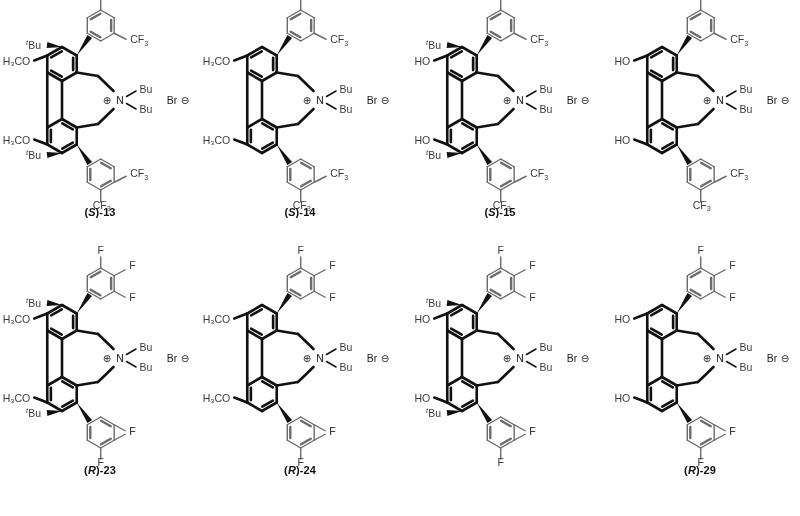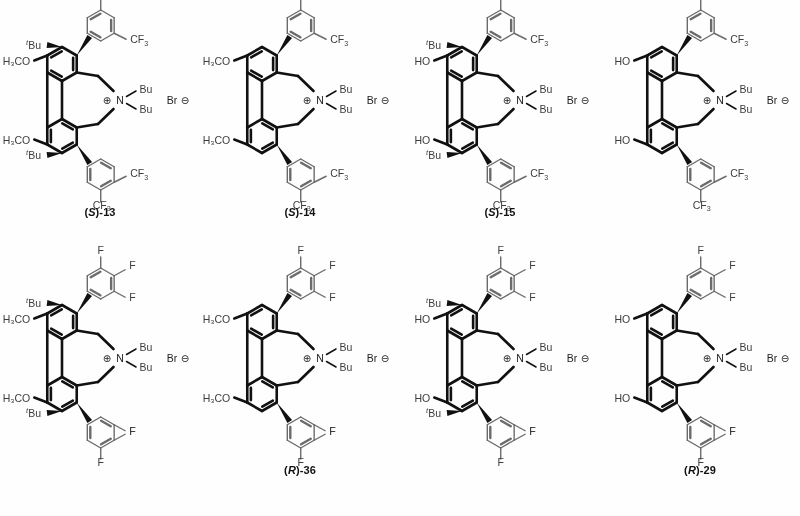--- a/index.html
+++ b/index.html
@@ -382,20 +382,21 @@
         <line x1="90.29903810567666" y1="180.08" x2="90.29903810567666" y2="168.92" class="bondLd"></line>
         <line x1="101.1017069905477" y1="162.68307621135332" x2="110.76655049678202" y2="168.2630762113533" class="bondLd"></line>
         <line x1="110.76655049678203" y1="180.7369237886467" x2="101.1017069905477" y2="186.31692378864668" class="bondLd"></line>
         <line x1="100.72243186433546" y1="190" x2="100.72243186433546" y2="201" class="bondL"></line>
         <text x="100.72243186433546" y="208" class="lbl" text-anchor="middle">F</text>
         <line x1="114.14582562299427" y1="182.25" x2="125.14582562299427" y2="176.25" class="bondL"></line>
         <text x="129.14582562299427" y="177.25" class="lbl" text-anchor="start">F</text>
         <line x1="114.14582562299425" y1="166.75" x2="125.14582562299425" y2="172.75" class="bondL"></line>
         <text x="129.14582562299427" y="176.75" class="lbl" text-anchor="start">F</text>
       </svg>
+      <div class="caption"><span>(</span><span class="st">R</span><span>)-23</span></div>
     </div>
     <div class="cell row2 c1">
       <svg viewBox="0 0 200 215" width="200" height="215" class="struct">
         <line x1="62" y1="81" x2="47.27756813566454" y2="72.5" class="bondD"></line>
         <line x1="47.27756813566454" y1="72.5" x2="47.277568135664545" y2="55.5" class="bondD"></line>
         <line x1="47.277568135664545" y1="55.5" x2="62" y2="47" class="bondD"></line>
         <line x1="62" y1="47" x2="76.72243186433545" y2="55.49999999999999" class="bondD"></line>
         <line x1="76.72243186433545" y1="55.49999999999999" x2="76.72243186433546" y2="72.5" class="bondD"></line>
         <line x1="76.72243186433546" y1="72.5" x2="62" y2="81" class="bondD"></line>
         <line x1="61.73885953899303" y1="76.69230854637603" x2="51.1387085966715" y2="70.57230854637602" class="bondD"></line>
@@ -454,21 +455,21 @@
         <line x1="90.29903810567666" y1="180.08" x2="90.29903810567666" y2="168.92" class="bondLd"></line>
         <line x1="101.1017069905477" y1="162.68307621135332" x2="110.76655049678202" y2="168.2630762113533" class="bondLd"></line>
         <line x1="110.76655049678203" y1="180.7369237886467" x2="101.1017069905477" y2="186.31692378864668" class="bondLd"></line>
         <line x1="100.72243186433546" y1="190" x2="100.72243186433546" y2="201" class="bondL"></line>
         <text x="100.72243186433546" y="208" class="lbl" text-anchor="middle">F</text>
         <line x1="114.14582562299427" y1="182.25" x2="125.14582562299427" y2="176.25" class="bondL"></line>
         <text x="129.14582562299427" y="177.25" class="lbl" text-anchor="start">F</text>
         <line x1="114.14582562299425" y1="166.75" x2="125.14582562299425" y2="172.75" class="bondL"></line>
         <text x="129.14582562299427" y="176.75" class="lbl" text-anchor="start">F</text>
       </svg>
-      <div class="caption"><span>(</span><span class="st">R</span><span>)-36</span></div>
+      <div class="caption"><span>(</span><span class="st">R</span><span>)-24</span></div>
     </div>
     <div class="cell row2 c2">
       <svg viewBox="0 0 200 215" width="200" height="215" class="struct">
         <line x1="62" y1="81" x2="47.27756813566454" y2="72.5" class="bondD"></line>
         <line x1="47.27756813566454" y1="72.5" x2="47.277568135664545" y2="55.5" class="bondD"></line>
         <line x1="47.277568135664545" y1="55.5" x2="62" y2="47" class="bondD"></line>
         <line x1="62" y1="47" x2="76.72243186433545" y2="55.49999999999999" class="bondD"></line>
         <line x1="76.72243186433545" y1="55.49999999999999" x2="76.72243186433546" y2="72.5" class="bondD"></line>
         <line x1="76.72243186433546" y1="72.5" x2="62" y2="81" class="bondD"></line>
         <line x1="61.73885953899303" y1="76.69230854637603" x2="51.1387085966715" y2="70.57230854637602" class="bondD"></line>

